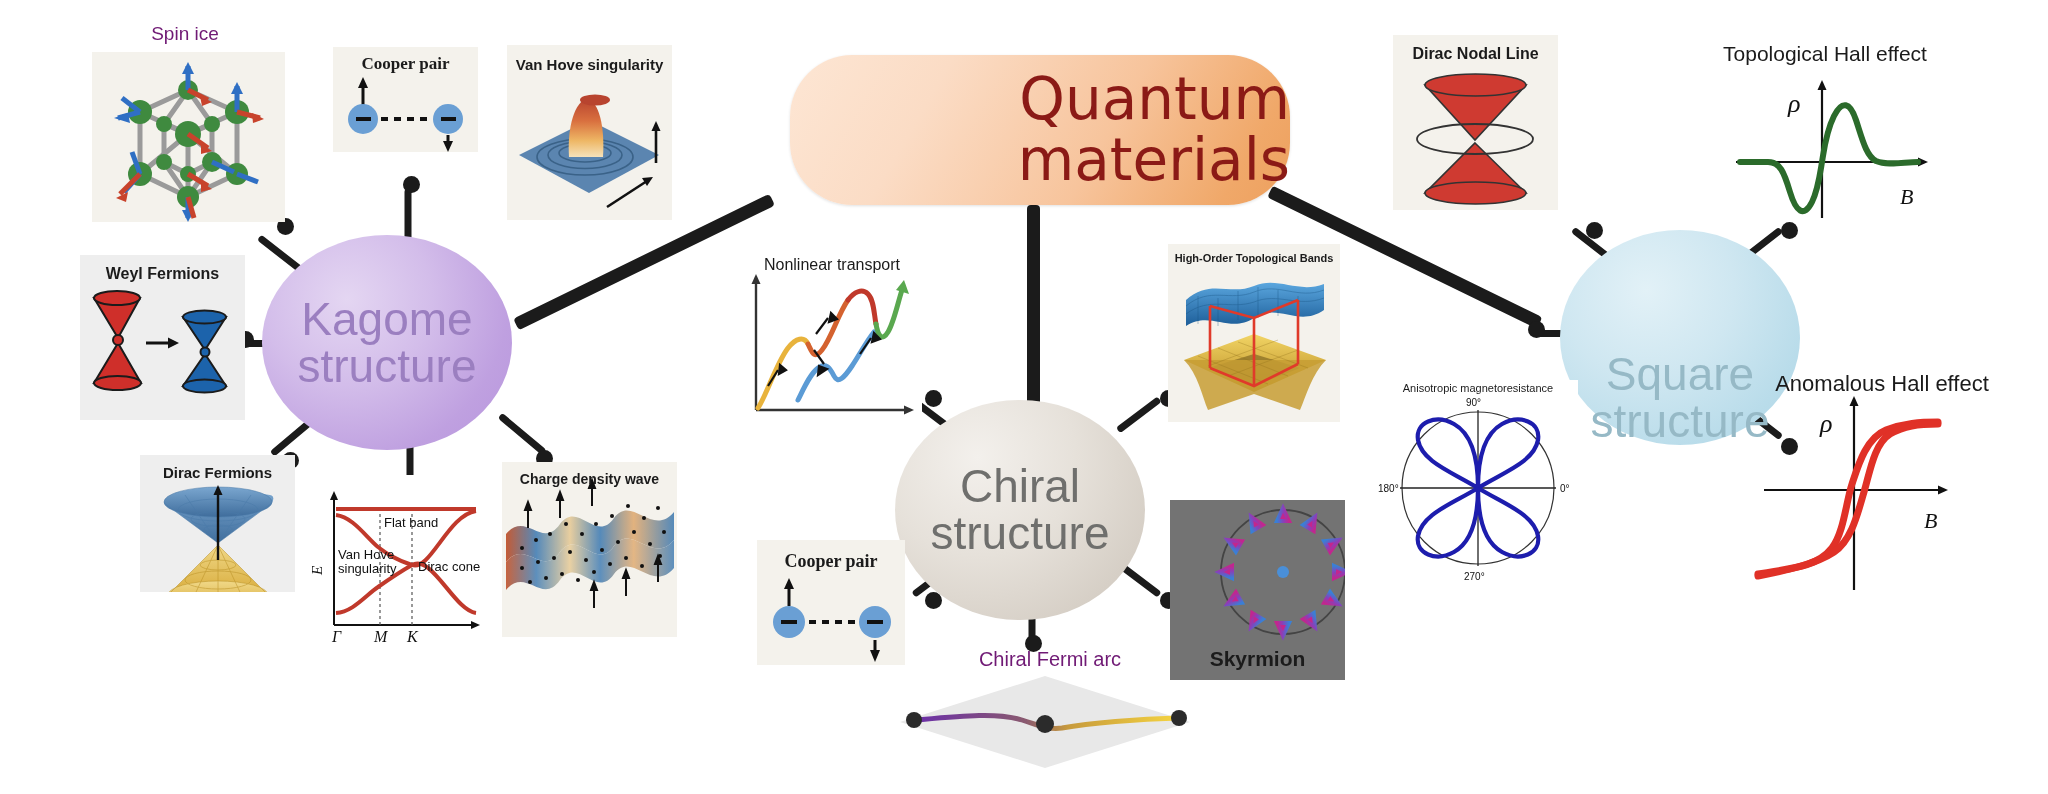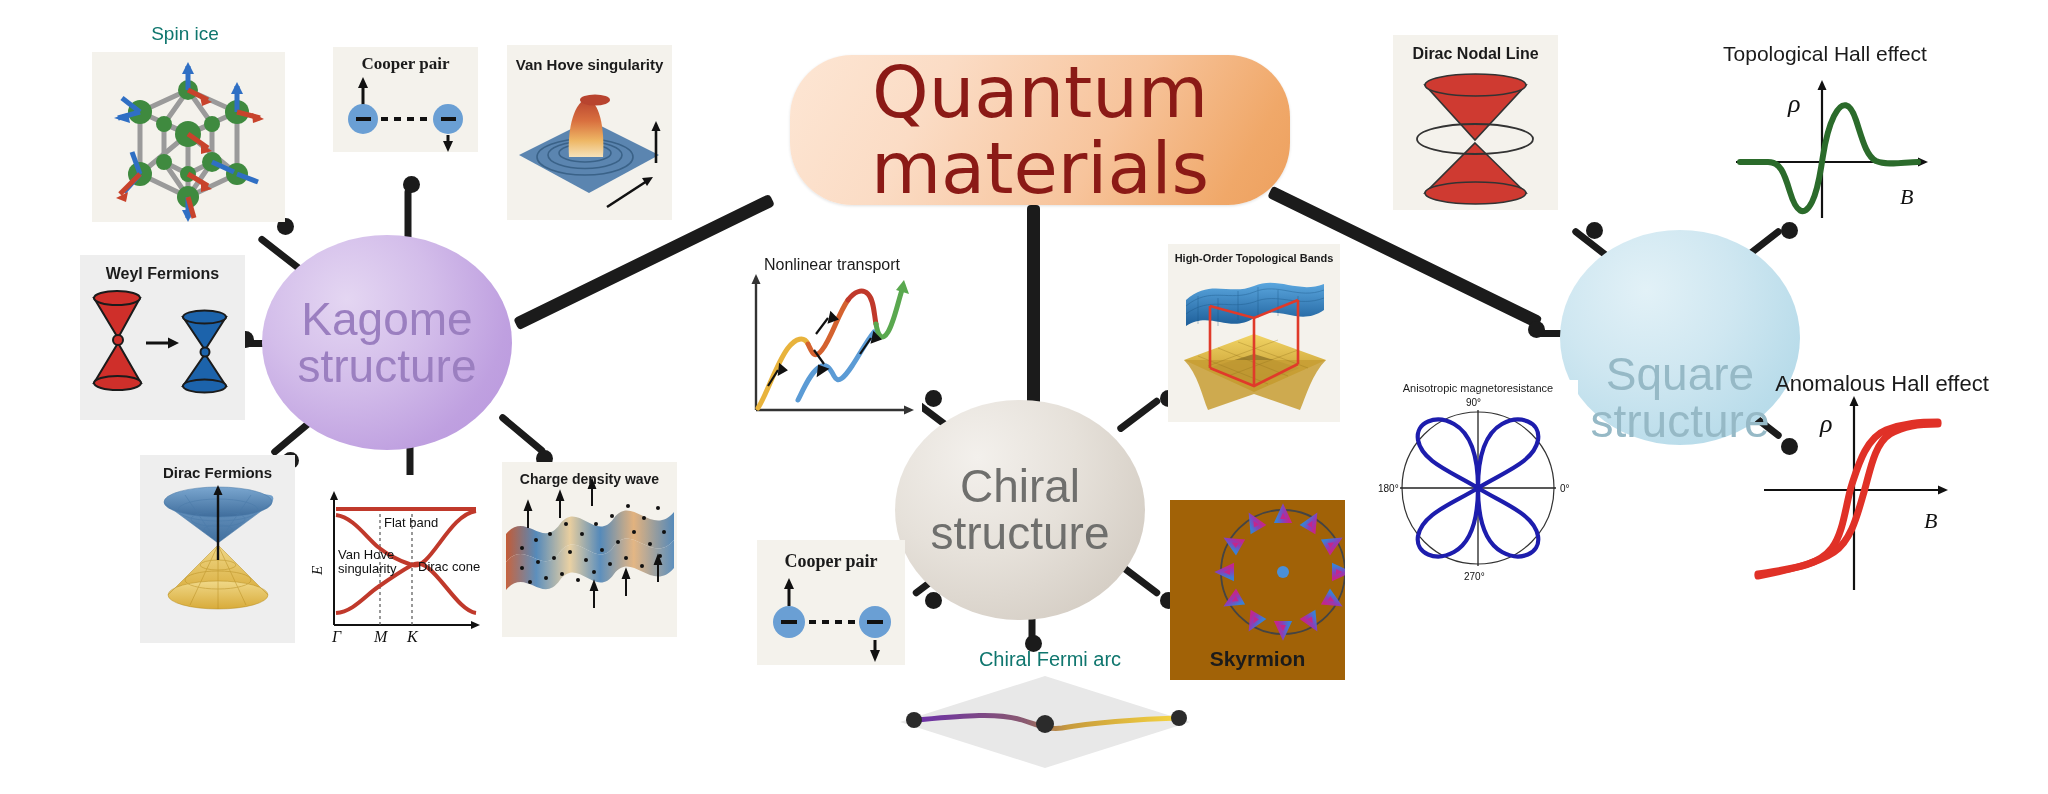--- a/index.html
+++ b/index.html
@@ -7,27 +7,27 @@
   body {
     width:2048px; height:794px; background:#ffffff;
     font-family:"Liberation Sans", sans-serif;
     overflow:hidden; position:relative;
   }
   #stage { position:absolute; left:0; top:0; width:2048px; height:794px; }
 
   
   .panel { position:absolute; background:#f4f2ec; overflow:hidden; }
   .panel.grayish { background:#eeeeee; }
-  .panel.lightgray { background:#a16207;padding-left:26px; }
+  .panel.lightgray { background:#737373;padding-left:26px; }
   .panel-title {
     position:absolute; left:0; right:0; text-align:center;
     color:#1b1b1b; font-weight:bold; line-height:1.1;
   }
   .free-title {
-    position:absolute; text-align:center; color:#0f766e;
+    position:absolute; text-align:center; color:#701a75;
     line-height:1.15; white-space:nowrap;
   }
 
   
   .hub {
     position:absolute; border-radius:50%;
     display:flex; align-items:center; justify-content:center;
     text-align:center; line-height:1.02;
   }
   .hub span { display:block; }
@@ -45,21 +45,21 @@
   }
 
   
   .center-pill {
     position:absolute; border-radius:62px;
     background:linear-gradient(120deg,#fde6d4 0%,#fbdcc5 28%,#f7c49c 62%,#f0a869 88%,#eda05e 100%);
     display:flex; align-items:center; justify-content:center;
     box-shadow:0 1px 3px rgba(0,0,0,.12);
   }
   .center-pill .pill-text {
-    color:#8b1a16; font-size:72px; line-height:1.06; text-align:center;
+    color:#8b1a16; font-size:58px; line-height:1.06; text-align:right;
     font-family:"DejaVu Sans", sans-serif; font-weight:400;
   }
 
   
   .trunk { position:absolute; background:#1b1b1b; border-radius:4px; }
   .spoke { position:absolute; background:#1b1b1b; height:7px; border-radius:4px;
            transform-origin:0 50%; }
   .knob { position:absolute; width:17px; height:17px; background:#1b1b1b; border-radius:50%; }
 </style>
 </head>
@@ -264,21 +264,21 @@
         <ellipse cx="124.5" cy="62" rx="21.5" ry="6.5" fill="#1c63ab"></ellipse>
         <path d="M125 99 L146 131 L103 131 Z" fill="#1c63ab"></path>
         <ellipse cx="124.5" cy="131" rx="21.5" ry="6.5" fill="#1c63ab"></ellipse>
         <circle cx="125" cy="97" r="4.5" fill="#1c63ab"></circle>
       </g>
       <path d="M66 88 H92" stroke="#111" stroke-width="3"></path>
       <path d="M99 88 l-11 -5.5 l0 11 z" fill="#111"></path>
     </svg>
   </div>
 
-  <div class="panel grayish" style="left:140px;top:455px;width:155px;height:188px;">
+  <div class="panel grayish" style="left:140px;top:455px;width:155px;height:137px;">
     <div class="panel-title" style="top:10px;font-size:15px;">Dirac Fermions</div>
     <svg width="155" height="165" viewBox="0 0 155 165">
       <defs>
         <linearGradient id="dfTop" x1="0" y1="0" x2="0" y2="1">
           <stop offset="0%" stop-color="#7aa6cf"></stop>
             <stop offset="100%" stop-color="#3f6d9c"></stop>
         </linearGradient>
         <linearGradient id="dfBot" x1="0" y1="0" x2="0" y2="1">
           <stop offset="0%" stop-color="#f0d888"></stop>
             <stop offset="100%" stop-color="#d8ab3a"></stop>

